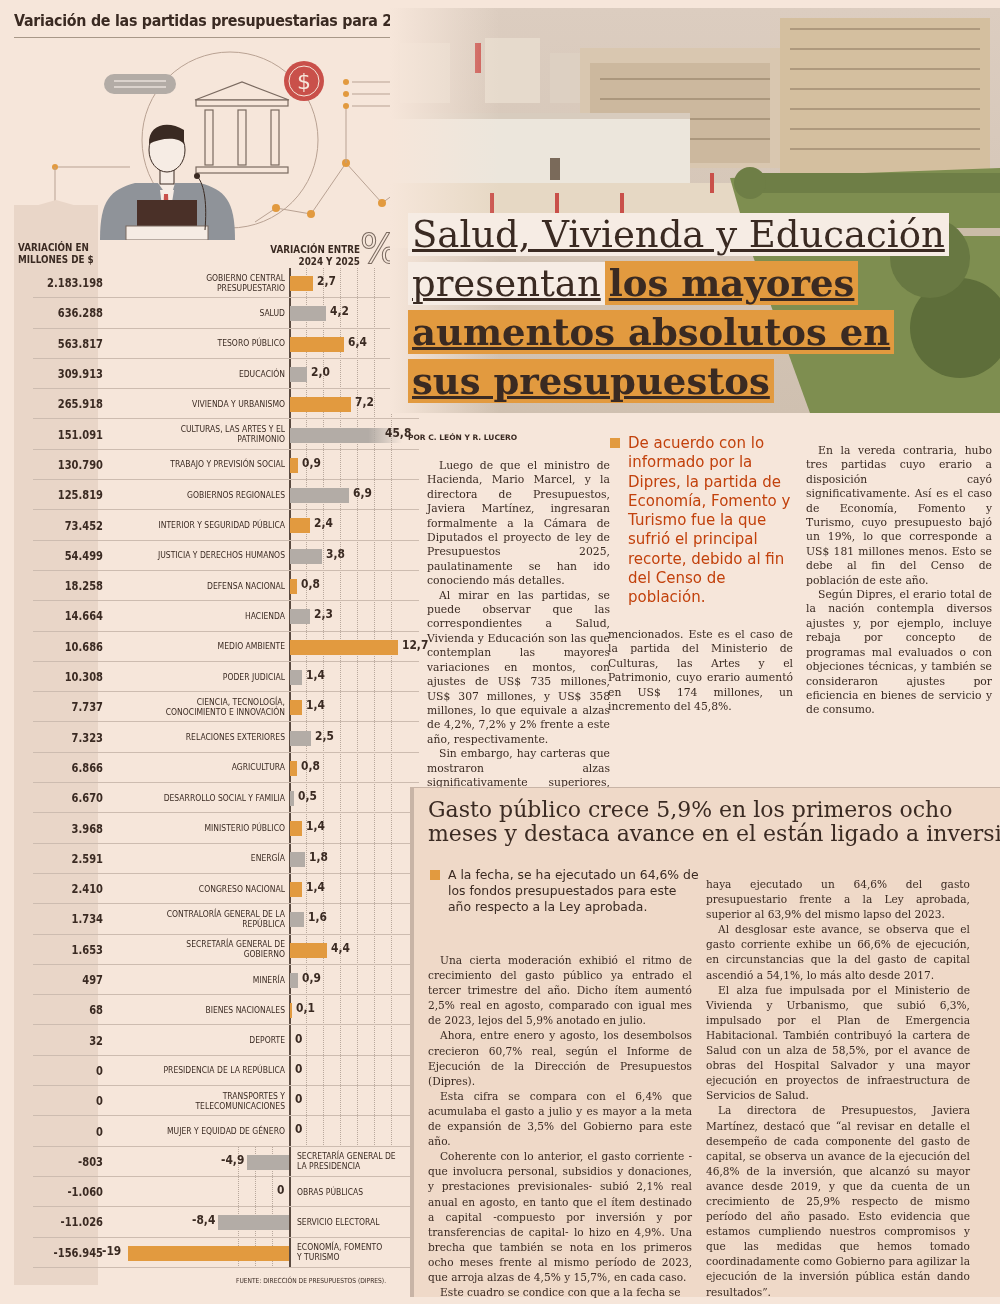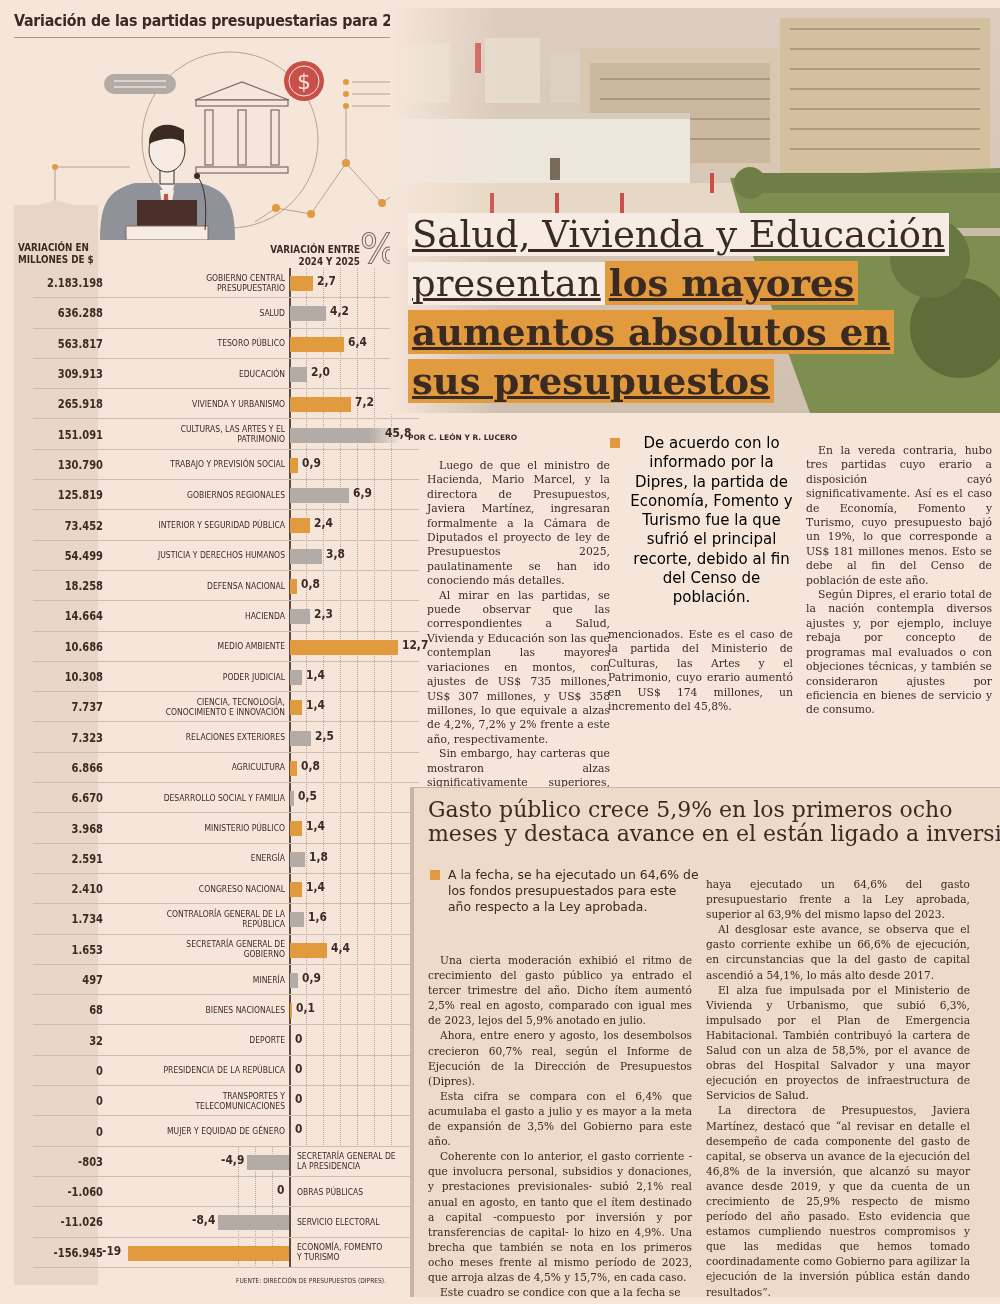--- a/index.html
+++ b/index.html
@@ -29,21 +29,21 @@
   #photo { left: 390px; top: 8px; width: 610px; height: 405px; overflow: hidden; }
   
   .hl { position: absolute; left: 408px; font-size: 37px; line-height: 46px; white-space: nowrap; text-decoration: underline; }
   .hl span { padding: 0 4px; }
   .hl-light { background: #f6ece4; font-weight: normal; color: #3a2a22; }
   .hl-bold { background: #e29a3f; font-weight: bold; color: #3a2a22; }
   #byline { left: 408px; top: 433px; font-family: "DejaVu Sans", sans-serif; font-weight: bold; font-size: 7.5px; color: #3a2a22; }
   .col { position: absolute; font-size: 10.8px; line-height: 14.4px; text-align: justify; color: #3a2a22; }
   .col p { text-indent: 12px; }
   .col p.noind { text-indent: 0; }
-  #callout { left: 610px; top: 434px; width: 185px; font-family: "DejaVu Sans", sans-serif; font-size: 15px; line-height: 19.3px; color: #000000; padding-left: 18px; text-align: center; }
+  #callout { left: 610px; top: 434px; width: 185px; font-family: "DejaVu Sans", sans-serif; font-size: 15px; line-height: 19.3px; color: #c2410c; padding-left: 18px; }
   #callout .sq, #callout2 .sq { position: absolute; left: 0; top: 4px; width: 10px; height: 10px; background: #e29a3f; }
   
   #box { left: 410px; top: 787px; width: 590px; height: 510px; background: #efd9c8; border-left: 4px solid #c8b4a6; border-top: 1px solid #c8b4a6; }
   #boxtitle { left: 428px; top: 798px; font-size: 22px; line-height: 24px; color: #3a2a22; white-space: nowrap; }
   #callout2 { left: 430px; top: 867px; width: 270px; font-family: "DejaVu Sans", sans-serif; font-size: 12.4px; line-height: 16px; padding-left: 18px; color: #3a2a22; }
   #callout2 .sq { top: 3px; }
   .col2 { position: absolute; font-size: 10.6px; line-height: 15.1px; color: #3a2a22; text-align: justify; }
   .col2 p { text-indent: 12px; }
   .col2 p.noind { text-indent: 0; }
 </style>

